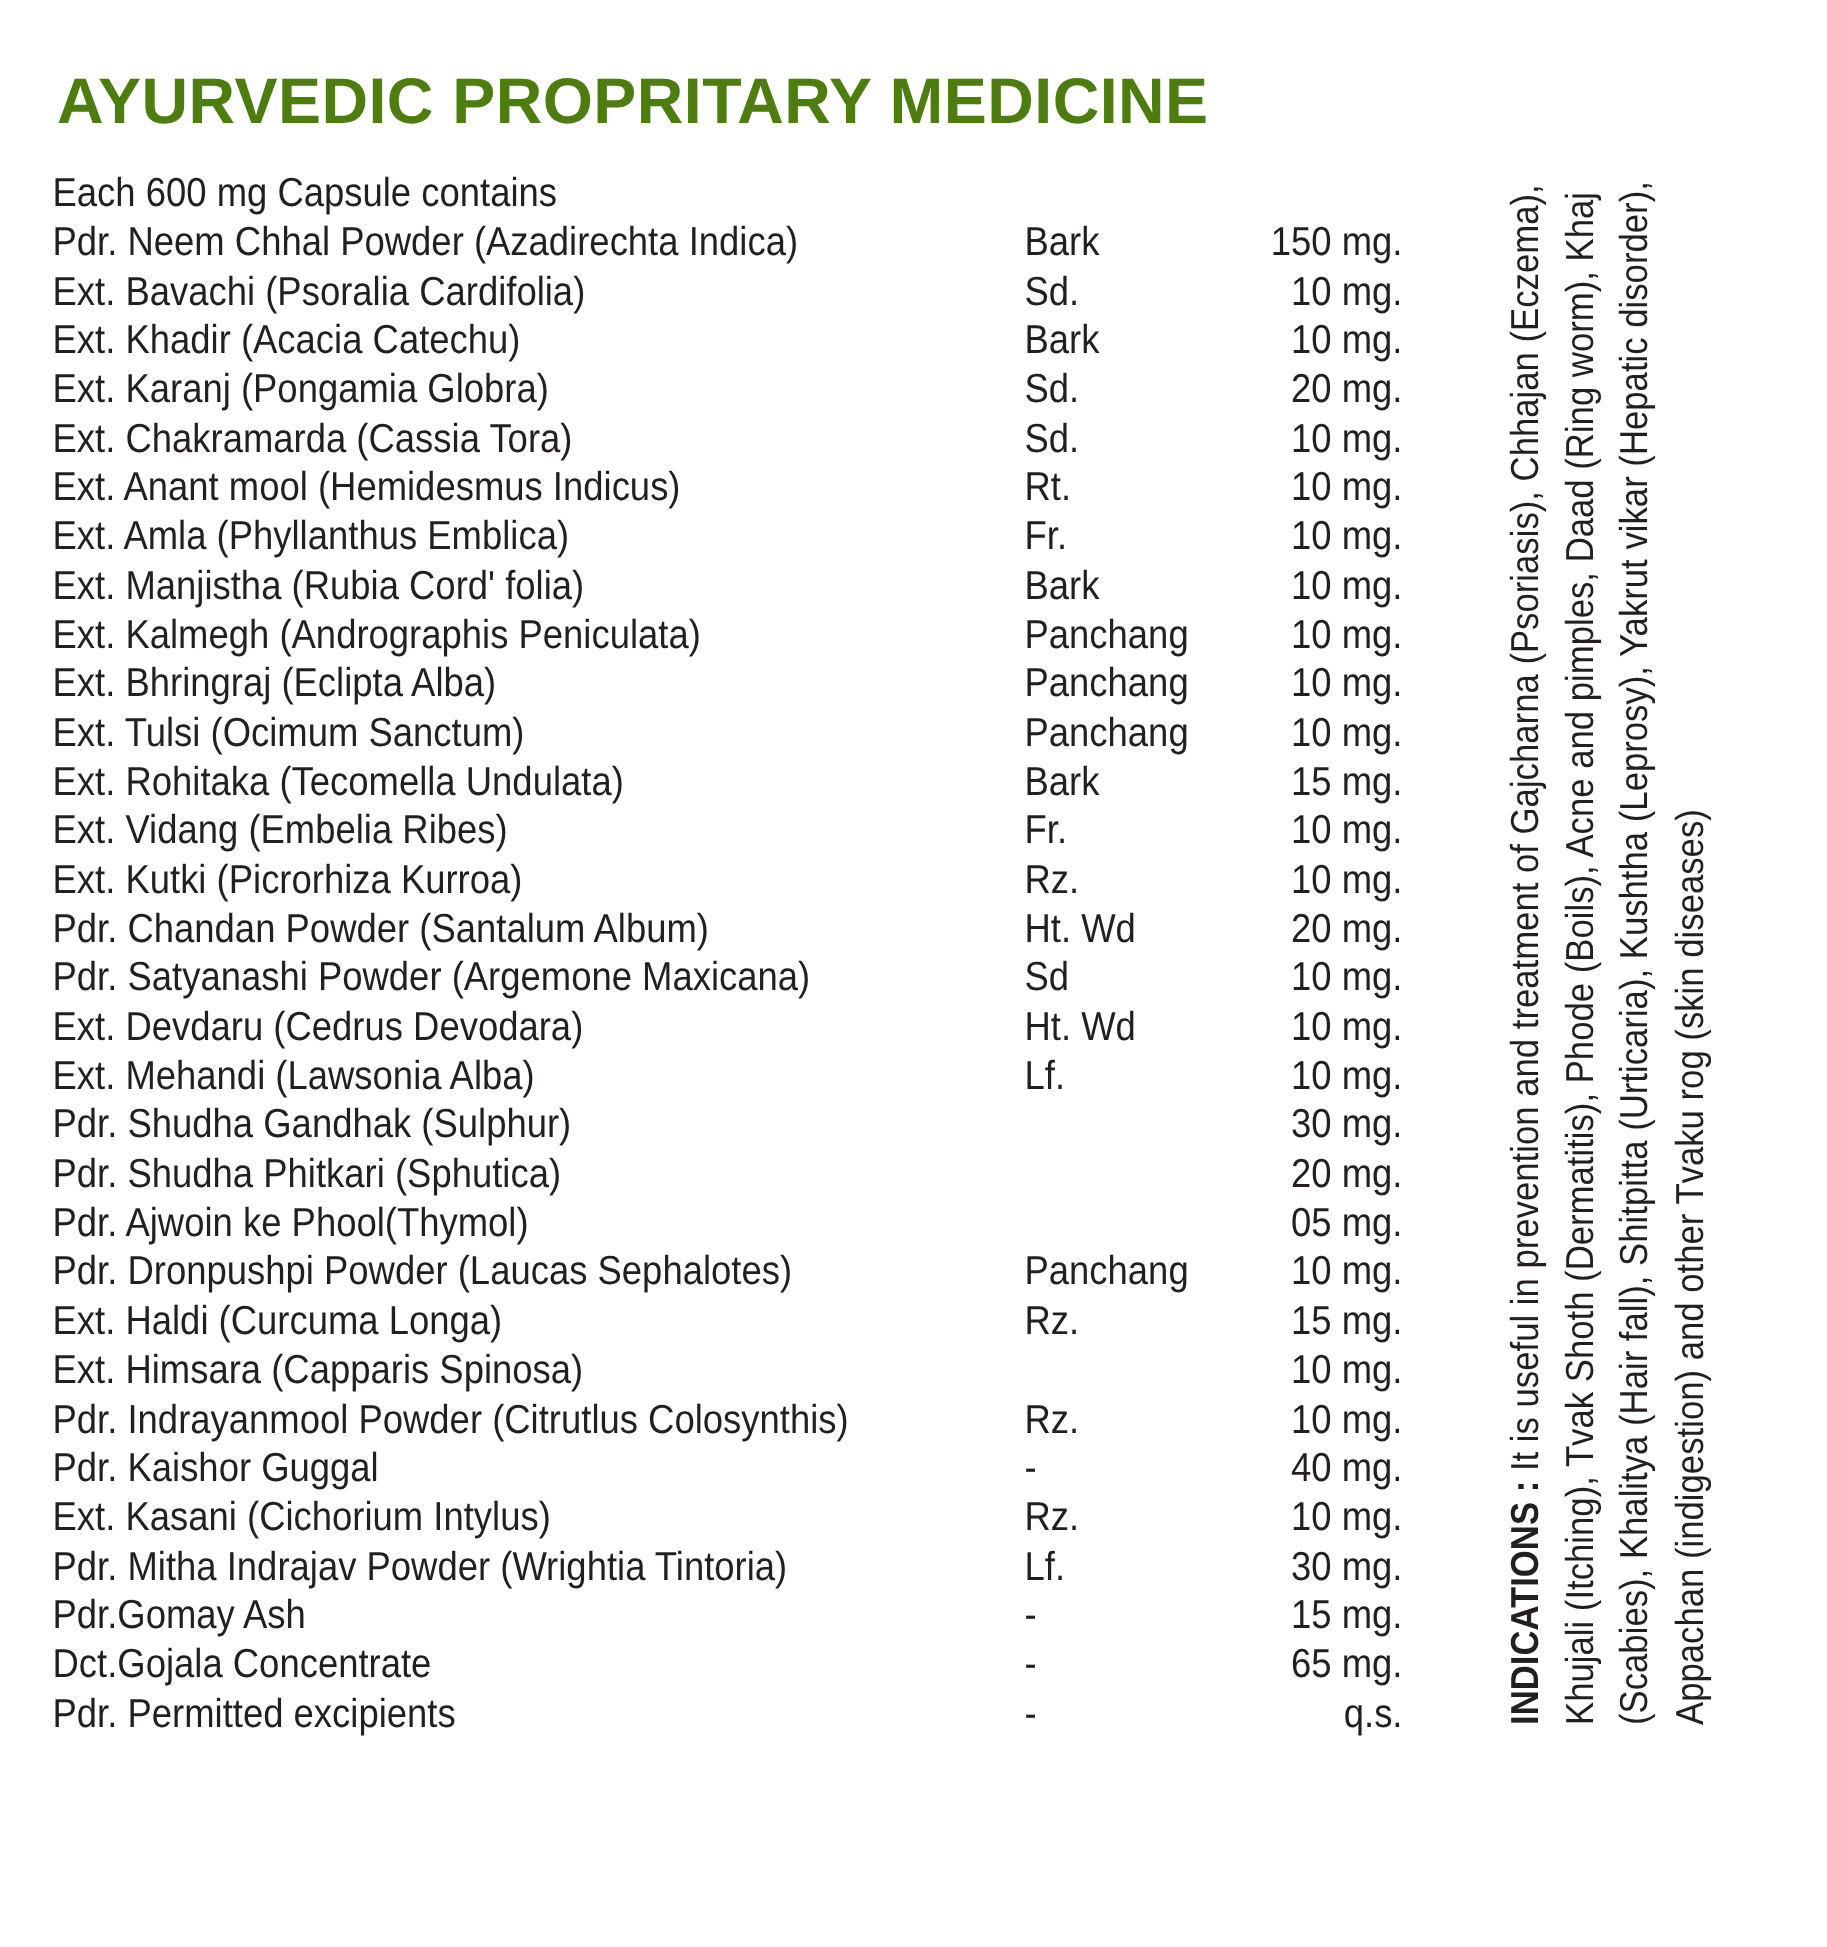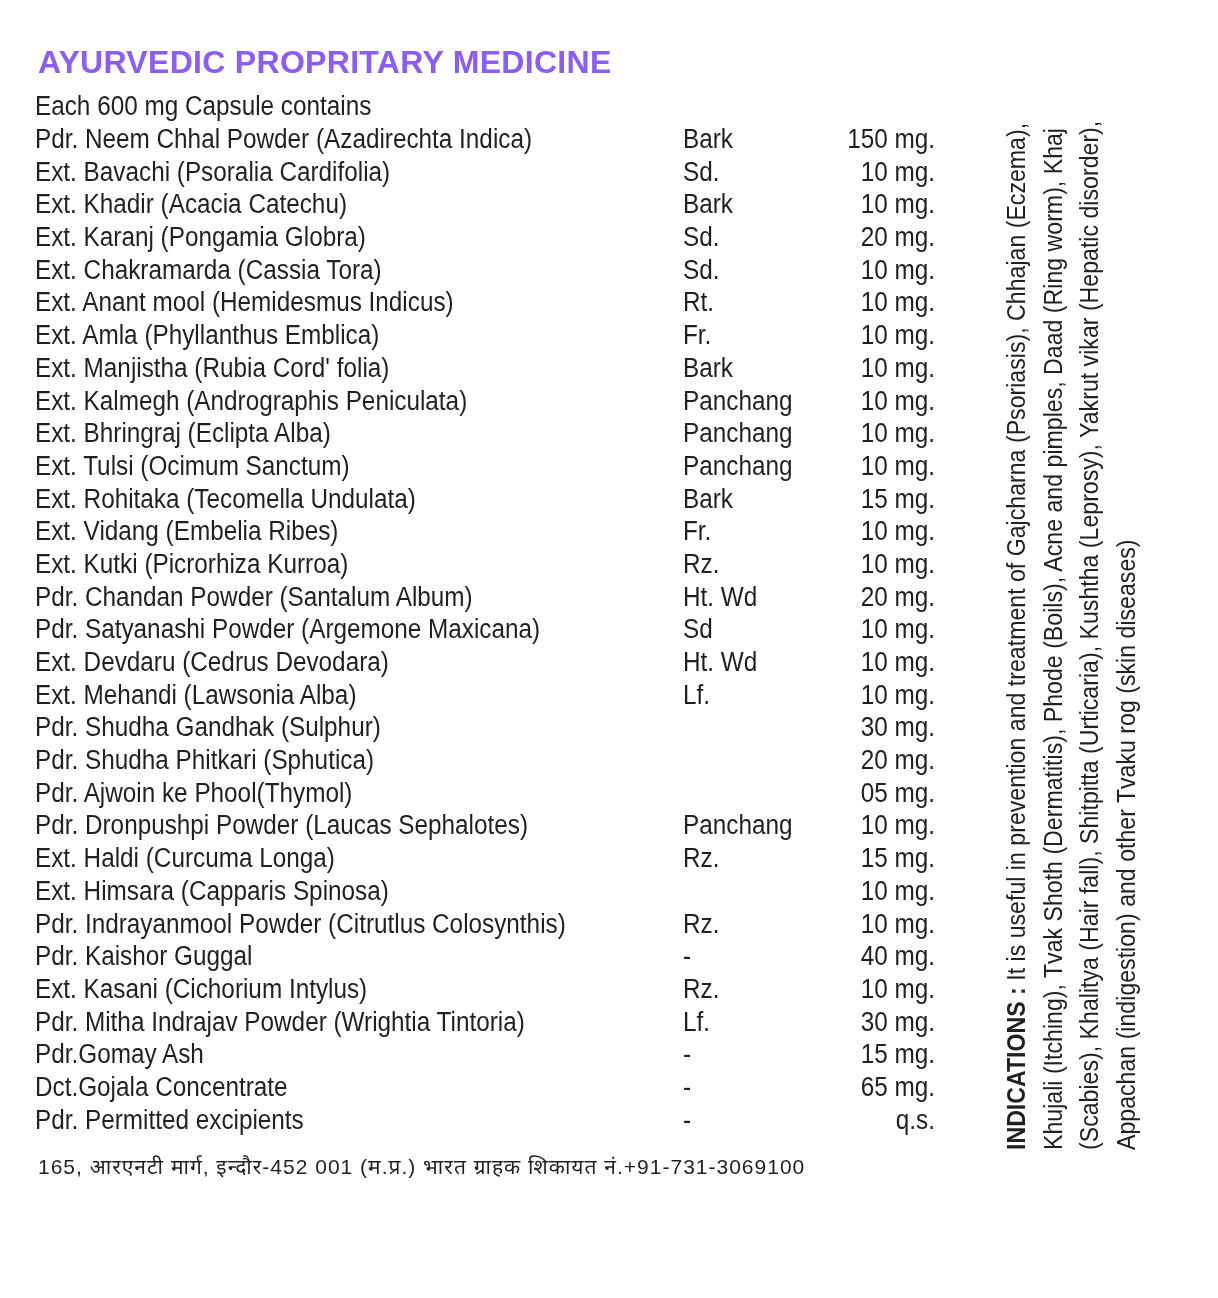--- a/index.html
+++ b/index.html
@@ -1,18 +1,18 @@
 <!DOCTYPE html>
 <html><head>
 <meta charset="utf-8">
 <style>
   html, body { margin: 0; padding: 0; background: #ffffff; }
   body { width: 1218px; height: 1298px; position: relative; overflow: hidden; font-family: "Liberation Sans", sans-serif; color: #231f20; }
-  .title { position: absolute; left: 38px; top: 44px; font-size: 32px; font-weight: bold; color: #8b5cf6; letter-spacing: 0.3px; white-space: nowrap; }
-  .ingredients { position: absolute; left: 35px; top: 90px; width: 910px; }
+  .title { position: absolute; left: 38px; top: 44px; font-size: 43px; font-weight: bold; color: #4d7c0f; letter-spacing: 0.3px; white-space: nowrap; }
+  .ingredients { position: absolute; left: 35px; top: 112px; width: 910px; }
   .row { position: relative; height: 32.7px; font-size: 27px; line-height: 32.7px; white-space: nowrap; transform: scaleX(0.9); transform-origin: left center; width: 1010px; }
   .row .name { position: absolute; left: 0; top: 0; }
   .row .part { position: absolute; left: 720px; top: 0; }
   .row .qty { position: absolute; right: 0; top: 0; text-align: right; }
   .intro { height: 33px; font-size: 27px; line-height: 33px; transform: scaleX(0.9); transform-origin: left center; white-space: nowrap; }
   .indications-wrap { position: absolute; left: 998px; top: 1150px; width: 1060px; height: 185px; transform: rotate(-90deg); transform-origin: top left; }
   .indications { font-size: 26px; line-height: 36.5px; width: 1170px; transform: scaleX(0.89); transform-origin: left top; }
   .indications .lbl { font-weight: bold; }
   .footer { position: absolute; left: 38px; top: 1152px; }
   .maker-label { font-size: 18px; line-height: 22px; }
@@ -183,14 +183,13 @@
         <span class="qty" style="right: 10px;">q.s.</span>
       </div>
     </div>
 </div>
 
 <div class="indications-wrap">
   <div class="indications"><span class="lbl">INDICATIONS :</span><span> It is useful in prevention and treatment of Gajcharna (Psoriasis), Chhajan (Eczema), Khujali (Itching), Tvak Shoth (Dermatitis), Phode (Boils), Acne and pimples, Daad (Ring worm), Khaj (Scabies), Khalitya (Hair fall), Shitpitta (Urticaria), Kushtha (Leprosy), Yakrut vikar (Hepatic disorder), Appachan (indigestion) and other Tvaku rog (skin diseases)</span></div>
 </div>
 
 <div class="footer">
-  <div class="address">165, आरएनटी मार्ग, इन्दौर-452 001 (म.प्र.) भारत ग्राहक शिकायत नं.+91-731-3069100</div>
 </div>
 
 </body></html>

